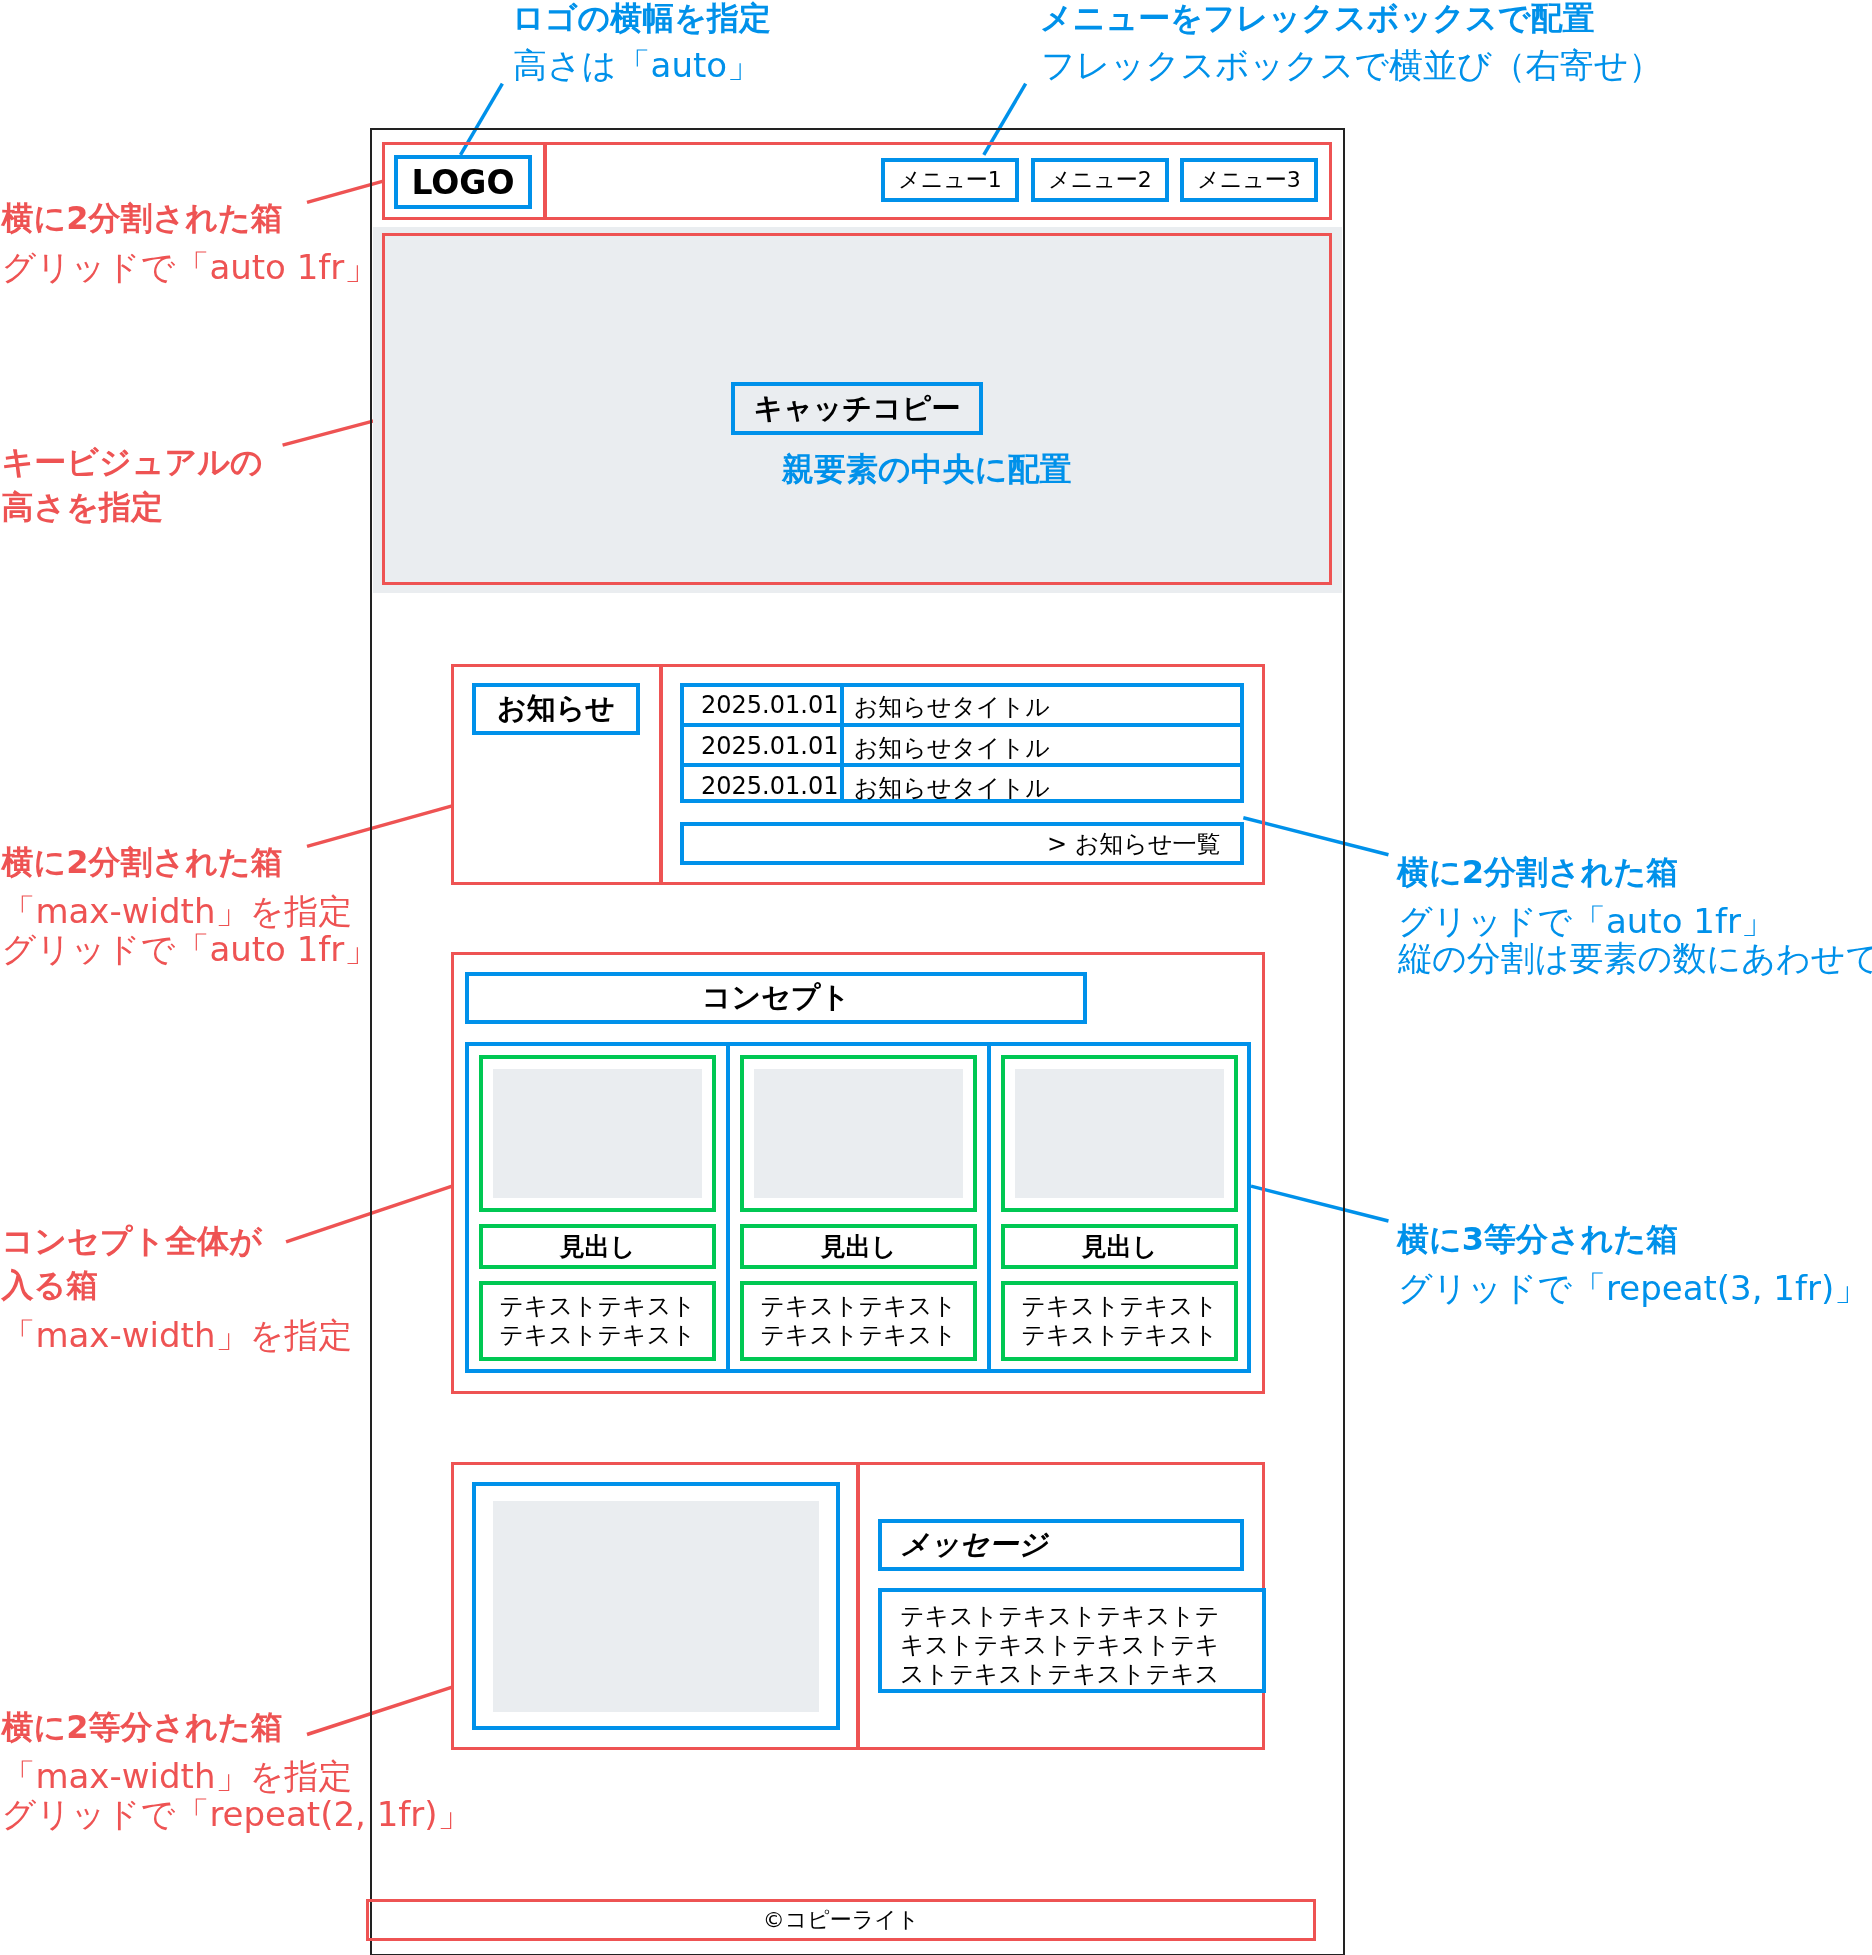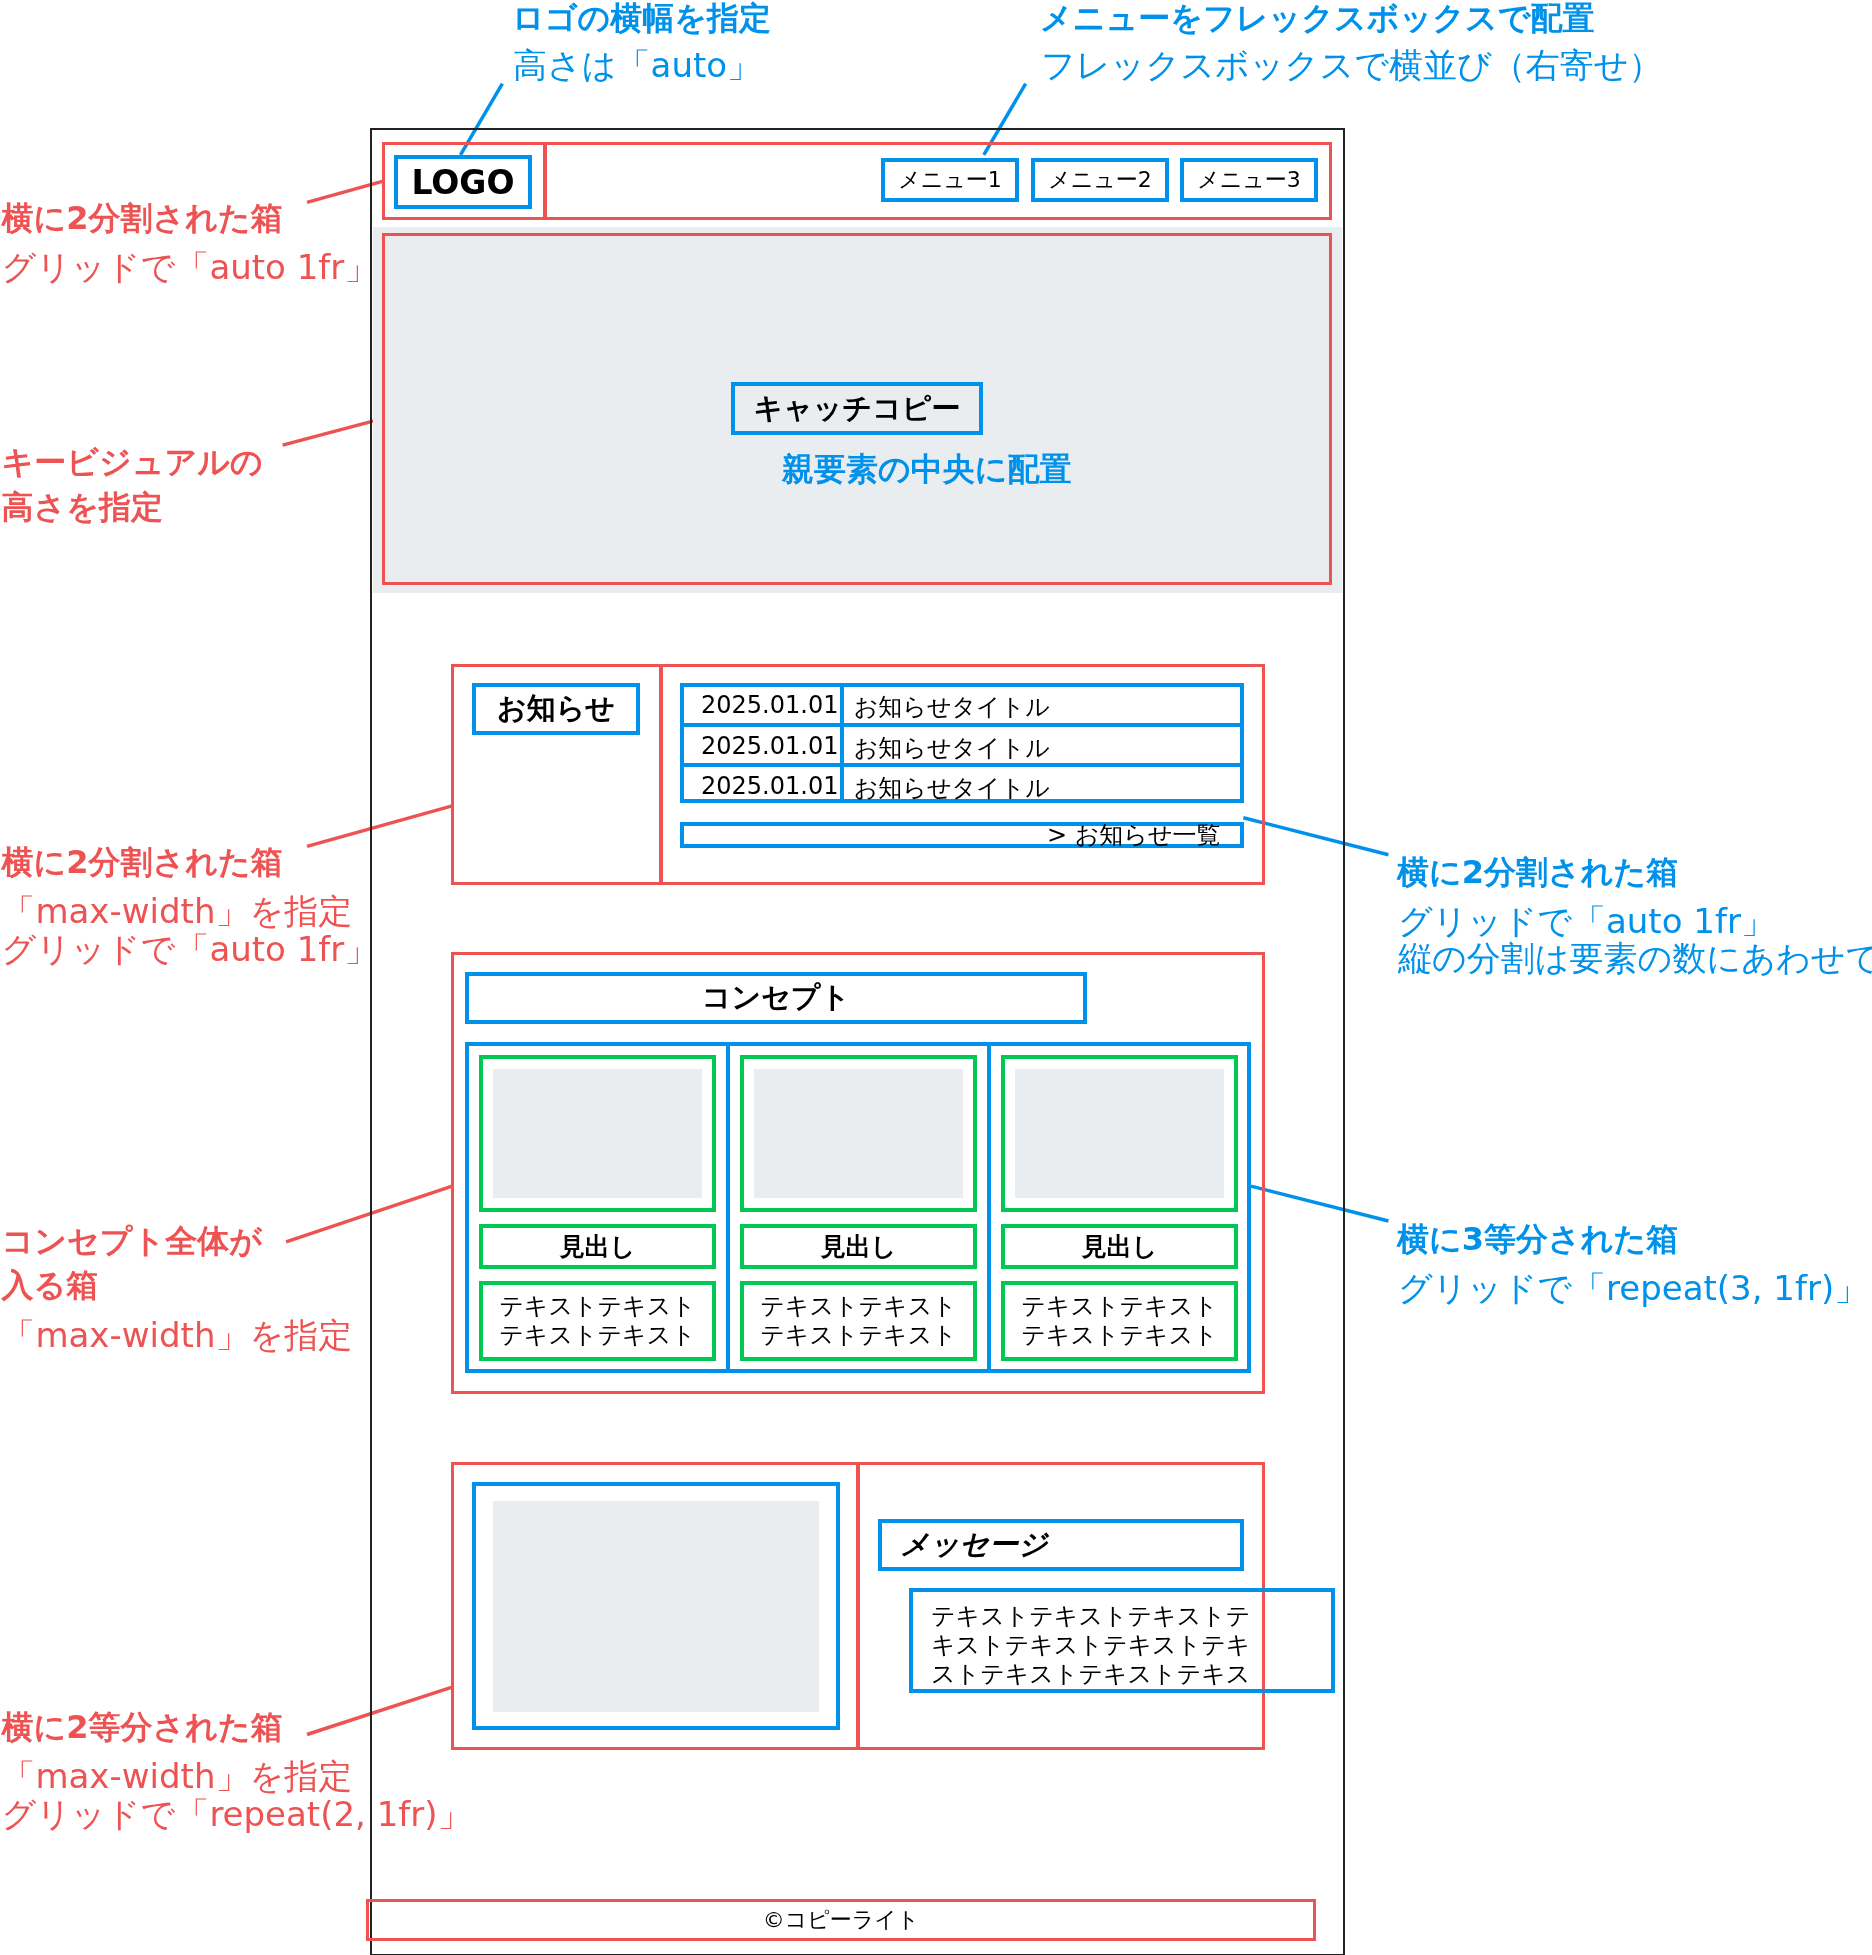--- a/index.html
+++ b/index.html
@@ -72,21 +72,21 @@
 <div class="abs" style="left:680px;top:723px;width:564px;height:4.2px;background:#0091ea;"></div>
 <div class="abs" style="left:680px;top:725px;width:564px;height:40px;display:flex;">
   <div class="txt" style="width:164px;padding:7px 0 0 21px;box-sizing:border-box;border-right:4.2px solid #0091ea;">2025.01.01</div>
   <div class="txt" style="padding:7px 0 0 9.8px;">お知らせタイトル</div>
 </div>
 <div class="abs" style="left:680px;top:763px;width:564px;height:4.2px;background:#0091ea;"></div>
 <div class="abs" style="left:680px;top:765px;width:564px;height:38px;display:flex;">
   <div class="txt" style="width:164px;padding:7px 0 0 21px;box-sizing:border-box;border-right:4.2px solid #0091ea;">2025.01.01</div>
   <div class="txt" style="padding:7px 0 0 9.8px;">お知らせタイトル</div>
 </div>
-<div class="abs blue" style="left:680px;top:822px;width:564px;height:26px;display:flex;align-items:center;justify-content:flex-end;padding-right:19.5px;">
+<div class="abs blue" style="left:680px;top:822px;width:564px;height:43px;display:flex;align-items:center;justify-content:flex-end;padding-right:19.5px;">
   <span class="txt">&gt; お知らせ一覧</span>
 </div>
 
 <div class="abs red" style="left:451px;top:952px;width:814px;height:442px;"></div>
 <div class="abs blue ctr" style="left:465px;top:972px;width:622px;height:52px;">
   <span style="font-weight:bold;font-size:29px;">コンセプト</span>
 </div>
 <div class="abs blue" style="left:465px;top:1042px;width:786px;height:331px;"></div>
 <div class="abs" style="left:726px;top:1042px;width:3.5px;height:331px;background:#0091ea;"></div>
 <div class="abs" style="left:987px;top:1042px;width:3.5px;height:331px;background:#0091ea;"></div>
@@ -125,21 +125,21 @@
 </div>
 
 <div class="abs red" style="left:451px;top:1462px;width:814px;height:288px;"></div>
 <div class="abs" style="left:856px;top:1462px;width:3.5px;height:288px;background:#ee5353;"></div>
 <div class="abs blue" style="left:472px;top:1482px;width:368px;height:248px;padding:15.4px 16.7px 14px 16.7px;">
   <div class="gray" style="width:100%;height:100%;"></div>
 </div>
 <div class="abs blue" style="left:878px;top:1519px;width:366px;height:52px;display:flex;align-items:center;padding-left:18px;font-style:italic;">
   <span style="font-weight:bold;font-size:29px;">メッセージ</span>
 </div>
-<div class="abs blue" style="left:878px;top:1588px;width:426px;height:105px;padding:9.8px 0 0 18px;display:flex;flex-direction:column;margin-left:31px;">
+<div class="abs blue" style="left:878px;top:1588px;width:388px;height:105px;padding:9.8px 0 0 18px;display:flex;flex-direction:column;">
   <span class="txt" style="line-height:29px;">テキストテキストテキストテ</span>
   <span class="txt" style="line-height:29px;">キストテキストテキストテキ</span>
   <span class="txt" style="line-height:29px;">ストテキストテキストテキス</span>
 </div>
 
 <div class="abs red ctr" style="left:366px;top:1899px;width:950px;height:42px;">
   <span style="font-size:22px;">©コピーライト</span>
 </div>
 
 <div class="abs ann-title c-blue" style="left:512px;top:-2.8px;">ロゴの横幅を指定</div>

